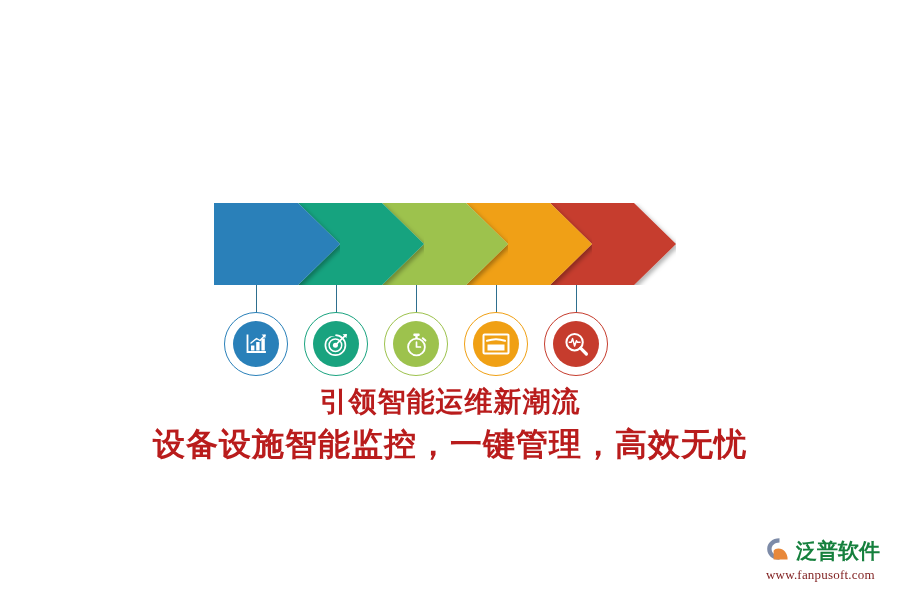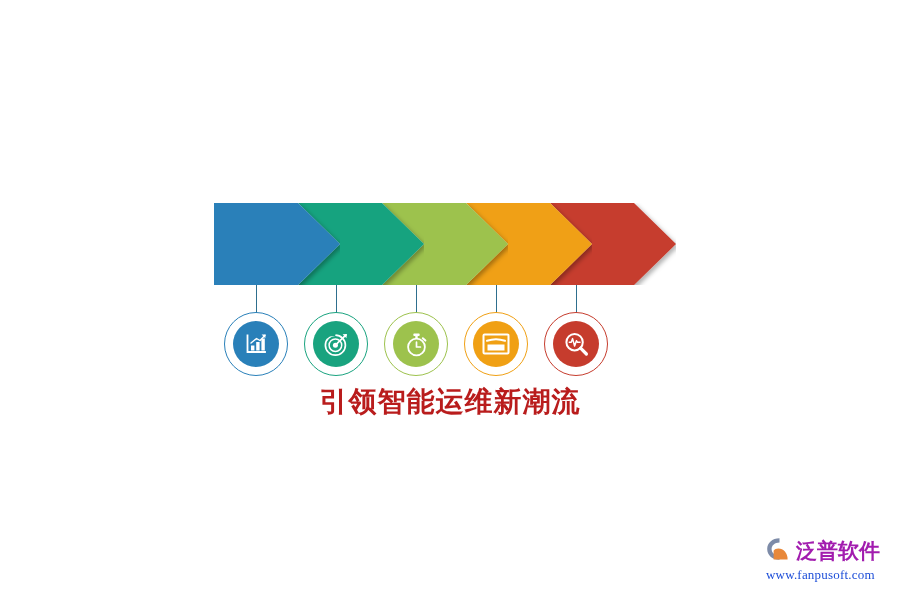--- a/index.html
+++ b/index.html
@@ -126,29 +126,29 @@
     flex-direction: column;
     align-items: flex-start;
   }
   .wm-top {
     display: flex;
     align-items: center;
     gap: 3px;
   }
   .wm-mark { display: block; }
   .wm-name {
-    color: #a21caf;
+    color: #15803d;
     font-family: "DejaVu Sans", "Liberation Sans", sans-serif;
     font-weight: bold;
     font-size: 21px;
     line-height: 24px;
     letter-spacing: 0px;
   }
   .wm-url {
-    color: #1d4ed8;
+    color: #7f1d1d;
     font-family: "Liberation Serif", "DejaVu Serif", serif;
     font-size: 13px;
     line-height: 16px;
     margin-top: 1px;
     margin-left: 1px;
     letter-spacing: 0.2px;
   }
 </style>
 </head>
 <body>
@@ -281,20 +281,21 @@
         <svg width="27" height="27" viewBox="0 0 27 27" xmlns="http://www.w3.org/2000/svg">
           <circle cx="11.6" cy="11.2" r="8.2" stroke="#ffffff" stroke-width="2" fill="none"></circle>
           <path d="M17.6 17.2 L23.4 23" stroke="#ffffff" stroke-width="3.2" stroke-linecap="round" fill="none"></path>
           <path d="M6.3 11.2 H8.3 L9.6 7.6 L11.6 15.1 L13.4 9.7 L14.5 11.2 H17" stroke="#ffffff" stroke-width="1.5" fill="none" stroke-linejoin="round" stroke-linecap="round"></path>
         </svg>
       </span>
     </div>
   </div>
 
   <div class="headline headline-1">引领智能运维新潮流</div>
+  <div class="headline headline-2">设备设施智能监控，一键管理，高效无忧</div>
 
   <div class="watermark">
     <div class="wm-top">
       <span class="wm-mark">
         <svg width="28" height="26" viewBox="0 0 28 26" xmlns="http://www.w3.org/2000/svg">
           <path d="M14.5 2.2 C7.2 2.2 2.2 7 2.2 13 C2.2 19 7.2 23.8 14.5 23.8 L14.5 19.6 C9.9 19.6 6.6 16.8 6.6 13 C6.6 9.2 9.9 6.4 14.5 6.4 Z" fill="#7d8ba8"></path>
           <path d="M22.6 23.4 C22.6 17.2 18.6 12.6 13.4 12.6 C11.3 12.6 9.6 13.4 8.6 14.7 L8.6 23.4 Z" fill="#e8883a"></path>
         </svg>
       </span>
       <span class="wm-name">泛普软件</span>

